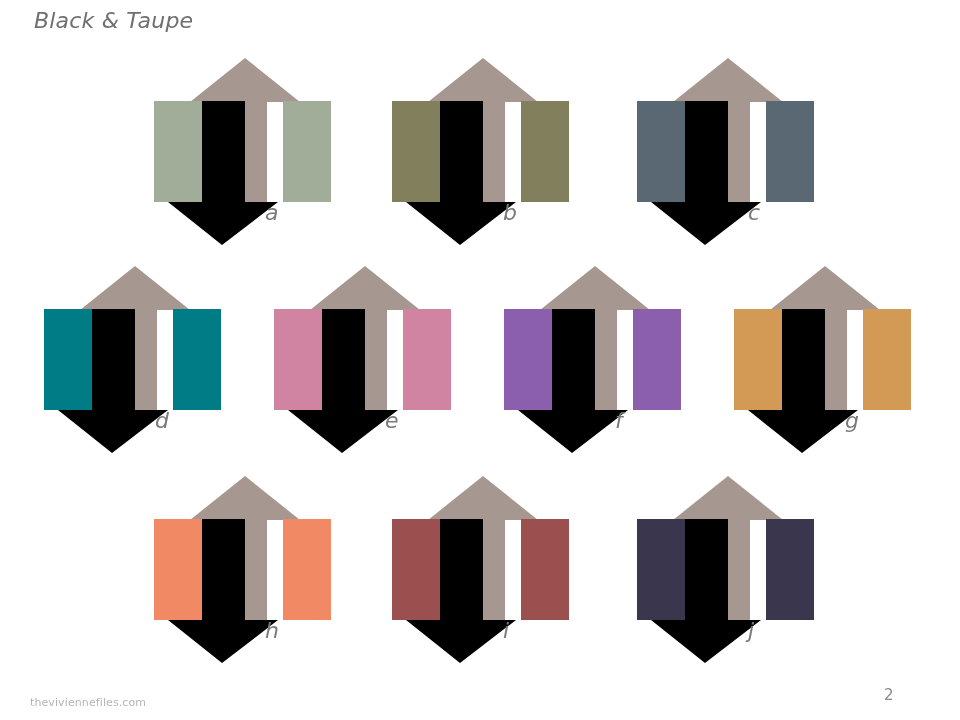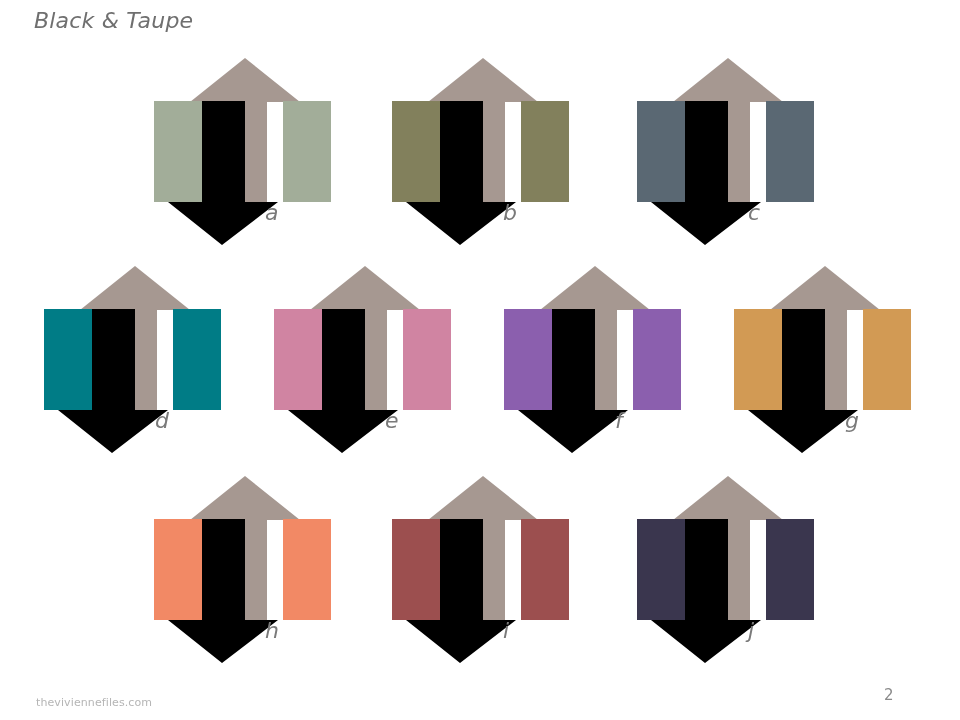--- a/index.html
+++ b/index.html
@@ -34,21 +34,21 @@
     font-size: 22px;
     font-weight: 400;
     color: #6f6f6f;
     letter-spacing: 0.2px;
     white-space: nowrap;
   }
 
   
   #footer-site {
     position: absolute;
-    left: 36px;
+    left: 30px;
     top: 696px;
     font-family: "DejaVu Sans", sans-serif;
     font-size: 11px;
     color: #b5b5b5;
     letter-spacing: 0.1px;
     white-space: nowrap;
   }
   #page-number {
     position: absolute;
     left: 884px;

